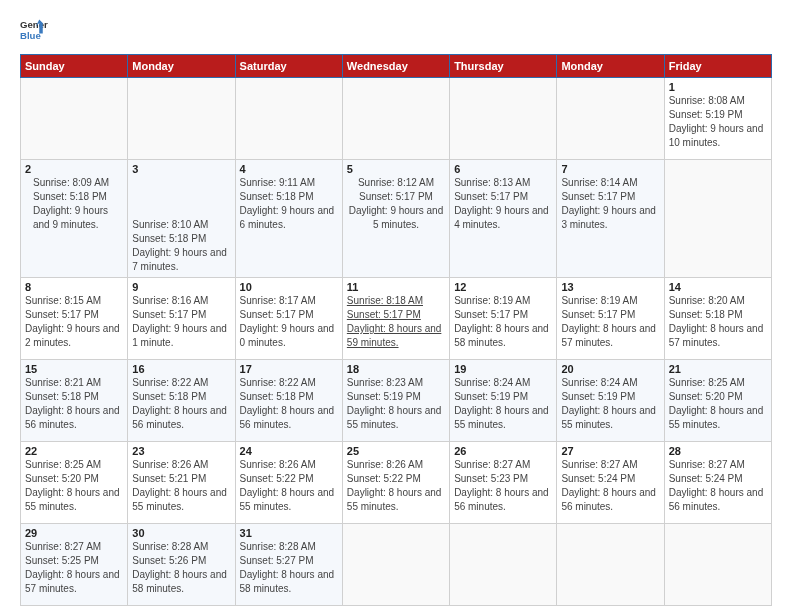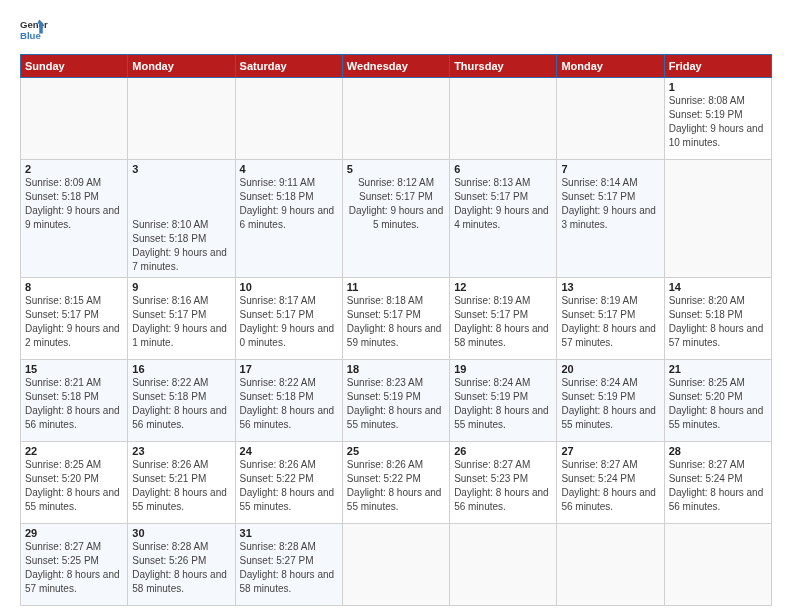--- a/index.html
+++ b/index.html
@@ -125,21 +125,21 @@
           <td>
             <span class="day-number">1</span>
             <div class="day-info" style="white-space: pre-line;">Sunrise: 8:08 AM
 Sunset: 5:19 PM
 Daylight: 9 hours and 10 minutes.</div>
           </td>
         </tr>
         <tr>
           <td>
             <span class="day-number">2</span>
-            <div class="day-info" style="white-space: pre-line;">Sunrise: 8:09 AM
+            <div class="day-info" style="white-space: pre-line; margin-left: 8px;">Sunrise: 8:09 AM
 Sunset: 5:18 PM
 Daylight: 9 hours and 9 minutes.</div>
           </td>
           <td>
             <span class="day-number">3</span>
             <div class="day-info" style="white-space: pre-line; margin-top: 43px;">Sunrise: 8:10 AM
 Sunset: 5:18 PM
 Daylight: 9 hours and 7 minutes.</div>
           </td>
           <td>
@@ -182,21 +182,21 @@
 Daylight: 9 hours and 1 minute.</div>
           </td>
           <td>
             <span class="day-number">10</span>
             <div class="day-info" style="white-space: pre-line;">Sunrise: 8:17 AM
 Sunset: 5:17 PM
 Daylight: 9 hours and 0 minutes.</div>
           </td>
           <td>
             <span class="day-number">11</span>
-            <div class="day-info" style="white-space: pre-line;">Sunrise: 8:18 AM
+            <div class="day-info" style="white-space: pre-line; text-decoration: underline;">Sunrise: 8:18 AM
 Sunset: 5:17 PM
 Daylight: 8 hours and 59 minutes.</div>
           </td>
           <td>
             <span class="day-number">12</span>
             <div class="day-info" style="white-space: pre-line;">Sunrise: 8:19 AM
 Sunset: 5:17 PM
 Daylight: 8 hours and 58 minutes.</div>
           </td>
           <td>

